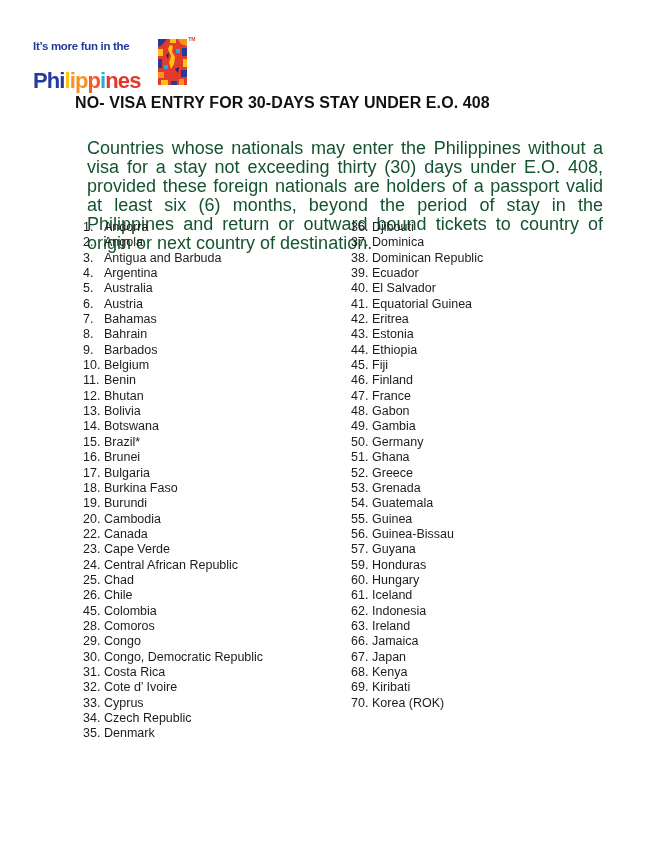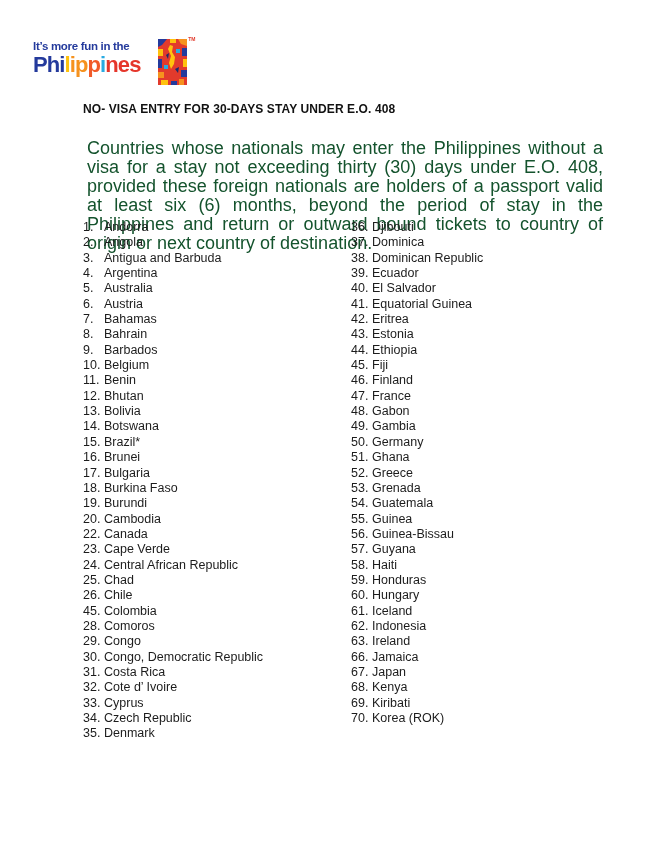--- a/index.html
+++ b/index.html
@@ -14,33 +14,33 @@
   }
   
   .logo { position: absolute; left: 33px; top: 39px; display: flex; gap: 17px; align-items: stretch; }
   .logo-text { display: flex; flex-direction: column; justify-content: flex-start; }
   .tagline {
     font-size: 11.5px; font-weight: 700; color: #243a9c;
     letter-spacing: -0.3px; line-height: 14px; white-space: nowrap;
   }
   .wordmark {
     font-size: 22px; font-weight: 700; letter-spacing: -0.9px;
-    line-height: 1.05; margin-top: 0; white-space: nowrap;
+    line-height: 1.05; margin-top: 16px; white-space: nowrap;
   }
   .wordmark span { display: inline; }
   .logo-mark { position: relative; width: 29px; height: 46px; }
   .logo-mark svg { display: block; width: 29px; height: 46px; }
   .tm {
     position: absolute; top: -3px; right: -9px;
     font-size: 5px; font-weight: 700; color: #e23a2c; letter-spacing: 0;
   }
   
   .doc-title {
-    position: absolute; left: 75px; top: 94px; margin: 8px;
-    font-size: 12px; font-weight: 700; color: #121212; letter-spacing: 0.1px;
+    position: absolute; left: 75px; top: 94px; margin: 0;
+    font-size: 16px; font-weight: 700; color: #121212; letter-spacing: 0.1px;
     white-space: nowrap;
   }
   .intro {
     position: absolute; left: 75px; top: 127px; margin: 12px;
     width: 516px; font-size: 18px; line-height: 19px;
     text-align: justify; color: #14532d;
   }
   
   .list { position: absolute; left: 83px; top: 220px; display: flex; }
   .col { width: 268px; }
@@ -139,21 +139,20 @@
         <div class="row"><span class="num">48.</span><span>Gabon</span></div>
         <div class="row"><span class="num">49.</span><span>Gambia</span></div>
         <div class="row"><span class="num">50.</span><span>Germany</span></div>
         <div class="row"><span class="num">51.</span><span>Ghana</span></div>
         <div class="row"><span class="num">52.</span><span>Greece</span></div>
         <div class="row"><span class="num">53.</span><span>Grenada</span></div>
         <div class="row"><span class="num">54.</span><span>Guatemala</span></div>
         <div class="row"><span class="num">55.</span><span>Guinea</span></div>
         <div class="row"><span class="num">56.</span><span>Guinea-Bissau</span></div>
         <div class="row"><span class="num">57.</span><span>Guyana</span></div>
-        <div class="row"><span class="num">58.</span><span>Haiti</span></div>
         <div class="row"><span class="num">59.</span><span>Honduras</span></div>
         <div class="row"><span class="num">60.</span><span>Hungary</span></div>
         <div class="row"><span class="num">61.</span><span>Iceland</span></div>
         <div class="row"><span class="num">62.</span><span>Indonesia</span></div>
         <div class="row"><span class="num">63.</span><span>Ireland</span></div>
         <div class="row"><span class="num">66.</span><span>Jamaica</span></div>
         <div class="row"><span class="num">67.</span><span>Japan</span></div>
         <div class="row"><span class="num">68.</span><span>Kenya</span></div>
         <div class="row"><span class="num">69.</span><span>Kiribati</span></div>
         <div class="row"><span class="num">70.</span><span>Korea (ROK)</span></div>

